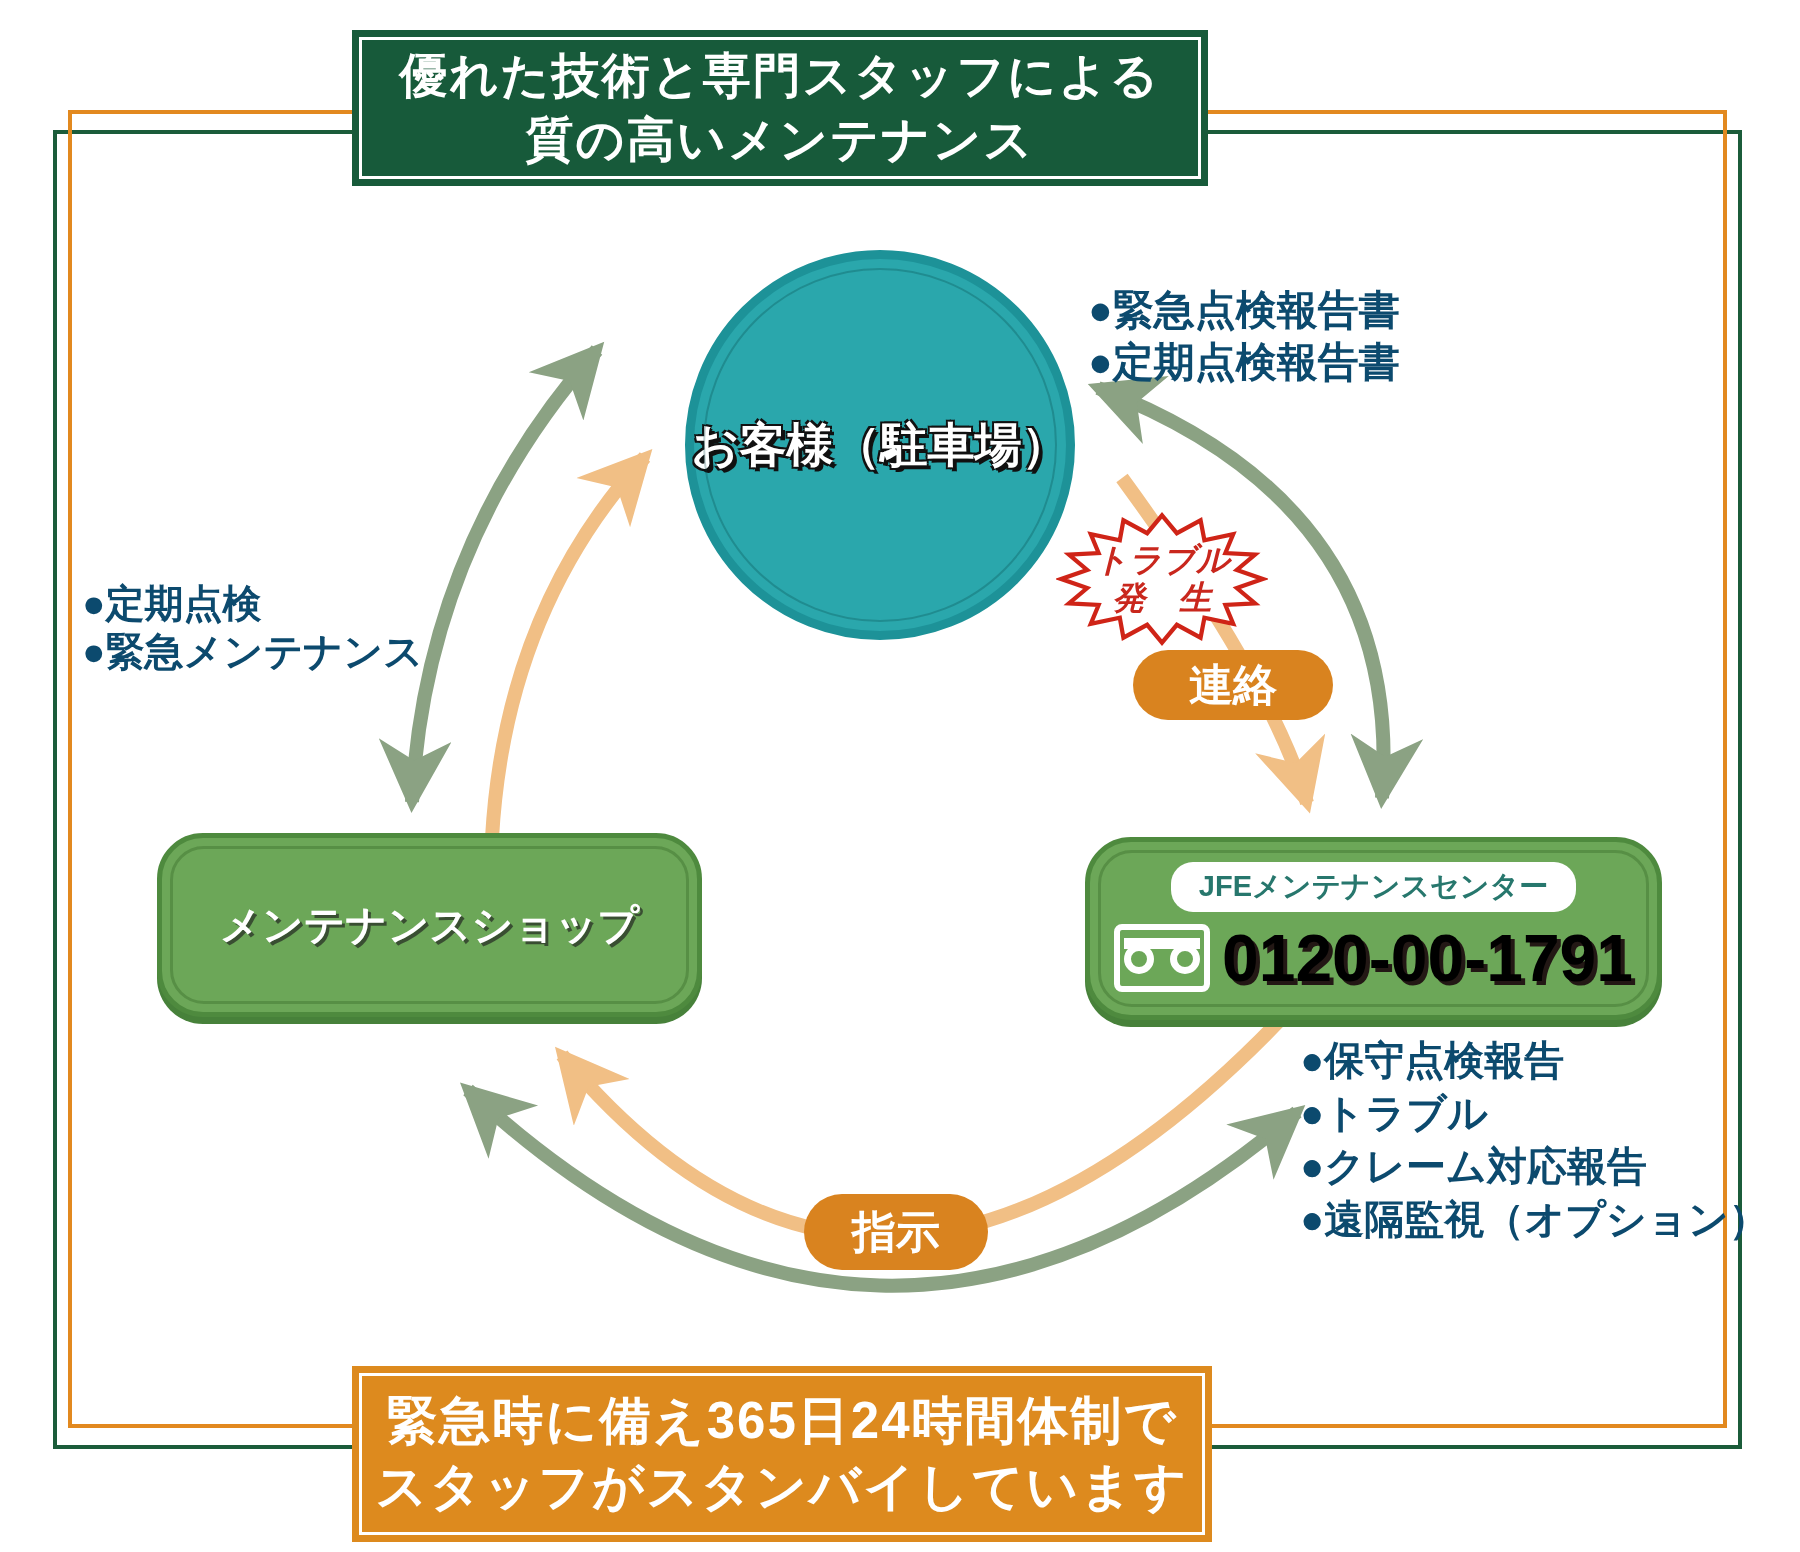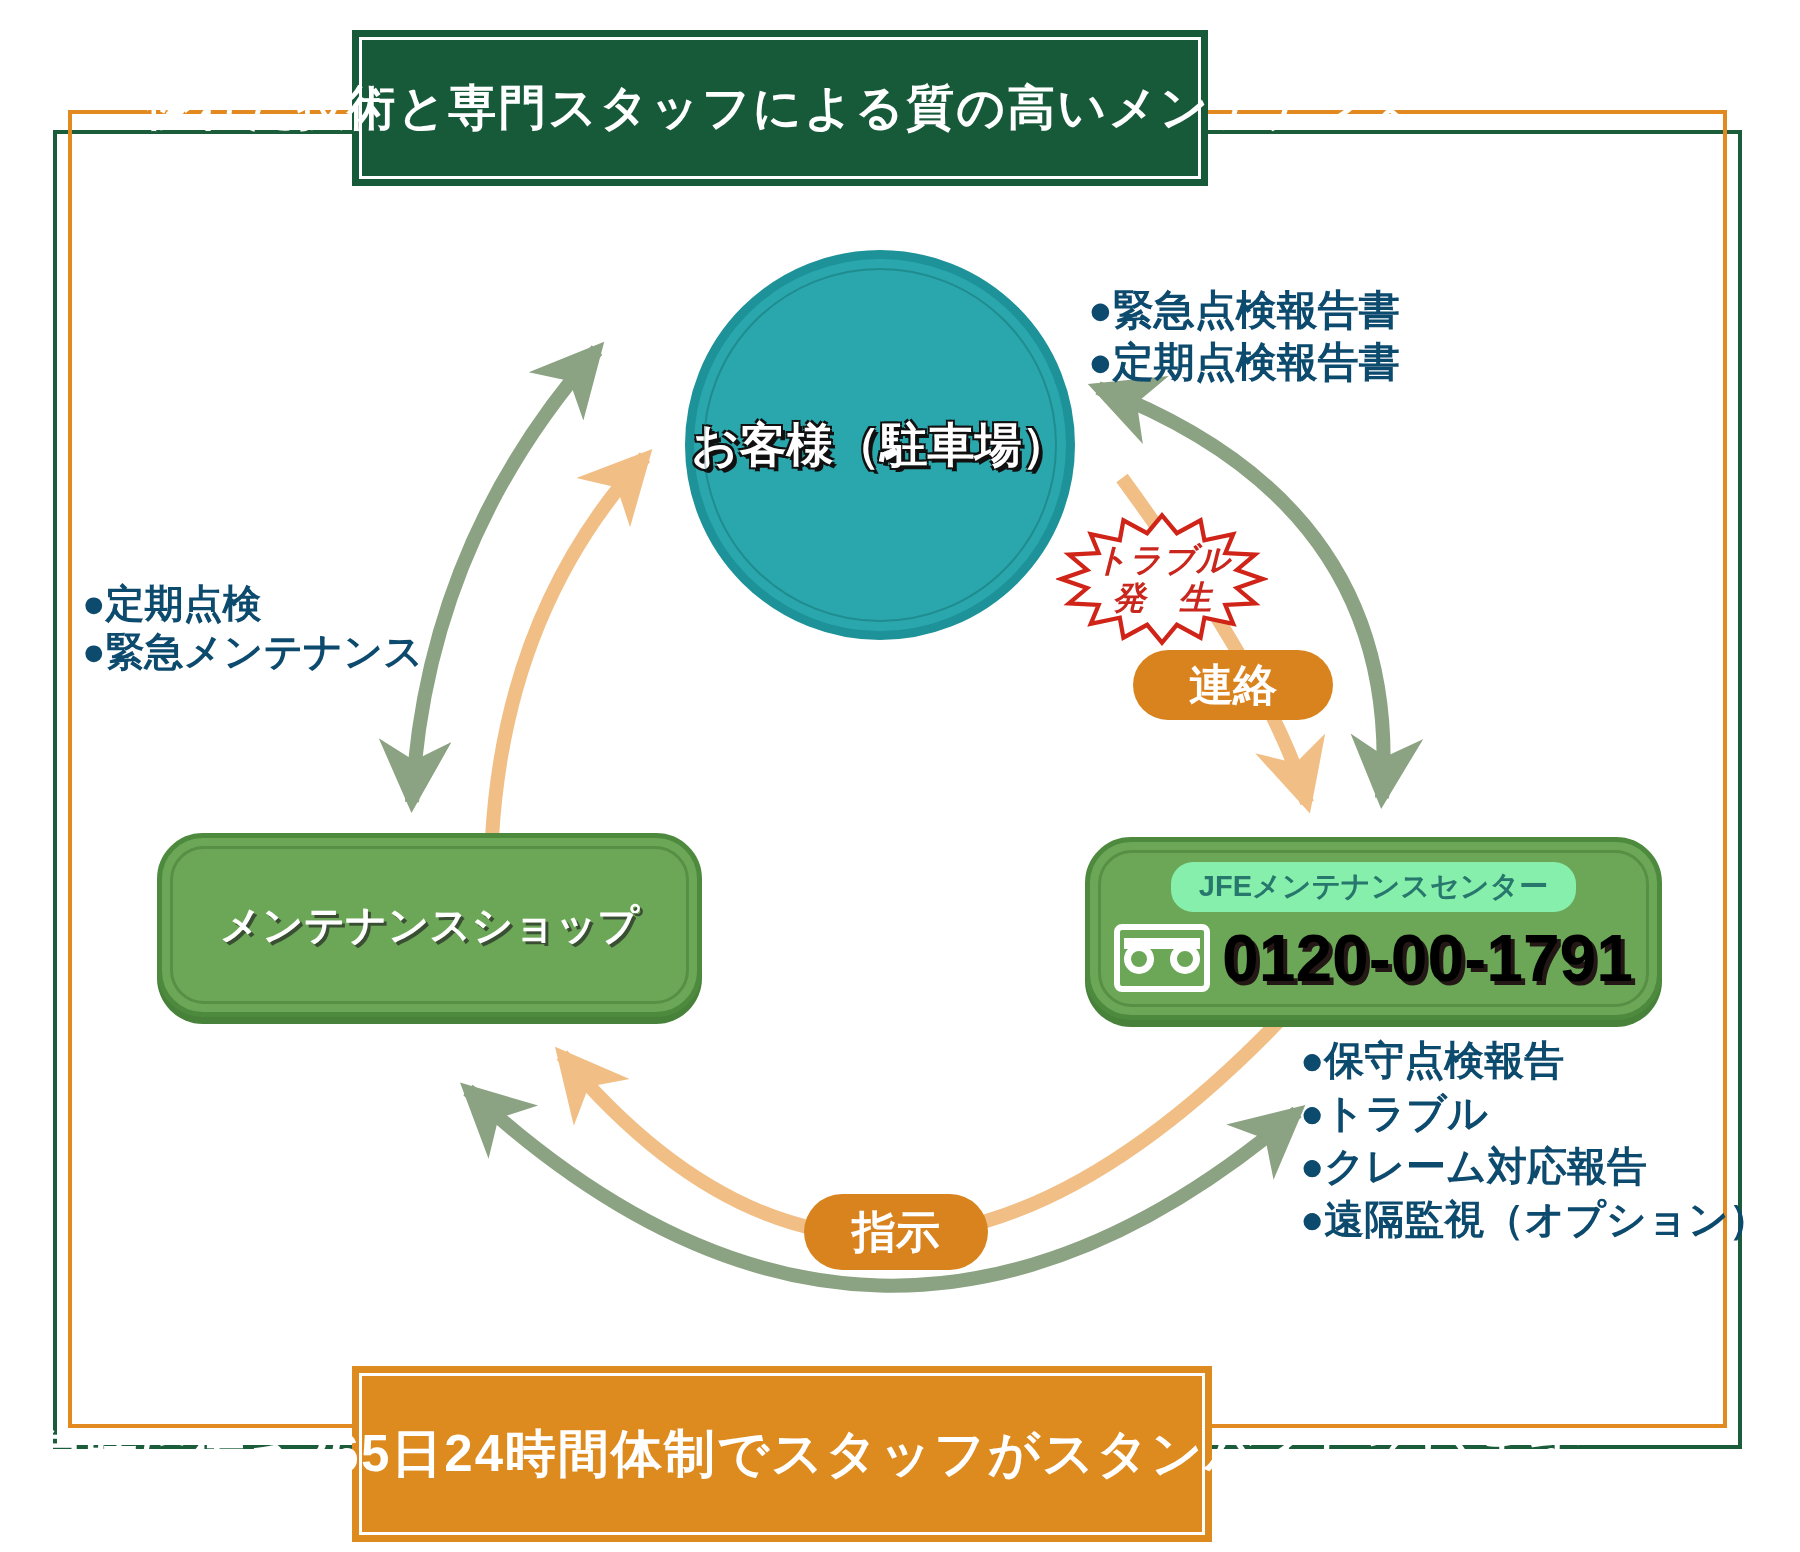--- a/index.html
+++ b/index.html
@@ -8,21 +8,21 @@
     font-family:"Liberation Sans","DejaVu Sans",sans-serif;color:#231815;
   }
   .abs{position:absolute;}
 
   
   .frame{position:absolute;box-sizing:border-box;background:transparent;}
   .frame.green{left:53px;top:130px;width:1689px;height:1319px;border:4px solid #1b5c3a;}
   .frame.orange{left:68px;top:110px;width:1659px;height:1318px;border:4px solid #e2891f;}
 
   
-  .banner{position:absolute;box-sizing:border-box;display:flex;flex-direction:row;
+  .banner{position:absolute;box-sizing:border-box;display:flex;flex-direction:column;
     align-items:center;justify-content:center;z-index:6;}
   .banner::before{content:"";position:absolute;inset:7px;border:3px solid #fff;pointer-events:none;}
   .banner .ln{color:#fff;font-weight:bold;font-size:48px;line-height:64px;letter-spacing:2px;white-space:nowrap;}
   #header-banner{left:352px;top:30px;width:856px;height:156px;background:#175a3a;}
   #footer-banner{left:352px;top:1366px;width:860px;height:176px;background:#dd8a1e;}
   #footer-banner .ln{font-size:51px;line-height:66px;}
 
   
   #arrows{position:absolute;left:0;top:0;z-index:2;}
 
@@ -38,21 +38,21 @@
   
   .gbox{position:absolute;box-sizing:border-box;background:#6ca758;border:5px solid #4e8a3e;
     border-radius:46px;box-shadow:0 7px 0 #47813a;z-index:4;}
   .gbox::before{content:"";position:absolute;inset:8px;border-radius:34px;
     border:3px solid #578f45;pointer-events:none;}
   #shop-box{left:157px;top:833px;width:545px;height:184px;display:flex;align-items:center;justify-content:center;}
   #shop-box .lbl{color:#fff;font-weight:bold;font-size:41px;white-space:nowrap;
     text-shadow:3px 3px 0 rgba(30,30,30,.65);}
   #jfe-box{left:1085px;top:837px;width:577px;height:183px;display:flex;flex-direction:column;
     align-items:center;justify-content:center;gap:8px;}
-  #jfe-pill{background:#86efac;border-radius:22px;padding:5px 28px;color:#27776d;
+  #jfe-pill{background:#ffffff;border-radius:22px;padding:5px 28px;color:#27776d;
     font-weight:bold;font-size:29px;white-space:nowrap;z-index:1;}
   #phone-row{display:flex;align-items:center;gap:12px;z-index:1;}
   #phone-number{color:#000000;font-weight:bold;font-size:66px;letter-spacing:0px;white-space:nowrap;
     text-shadow:4px 4px 0 #231815;}
   
   #freedial-icon{position:relative;width:96px;height:68px;border:6px solid #fff;border-radius:8px;
     box-sizing:border-box;flex:0 0 auto;}
   #freedial-icon .bar{position:absolute;left:4px;right:4px;top:8px;height:11px;background:#fff;}
   #freedial-icon .ring{position:absolute;width:30px;height:30px;border:7px solid #fff;border-radius:50%;
     box-sizing:border-box;top:14px;}

